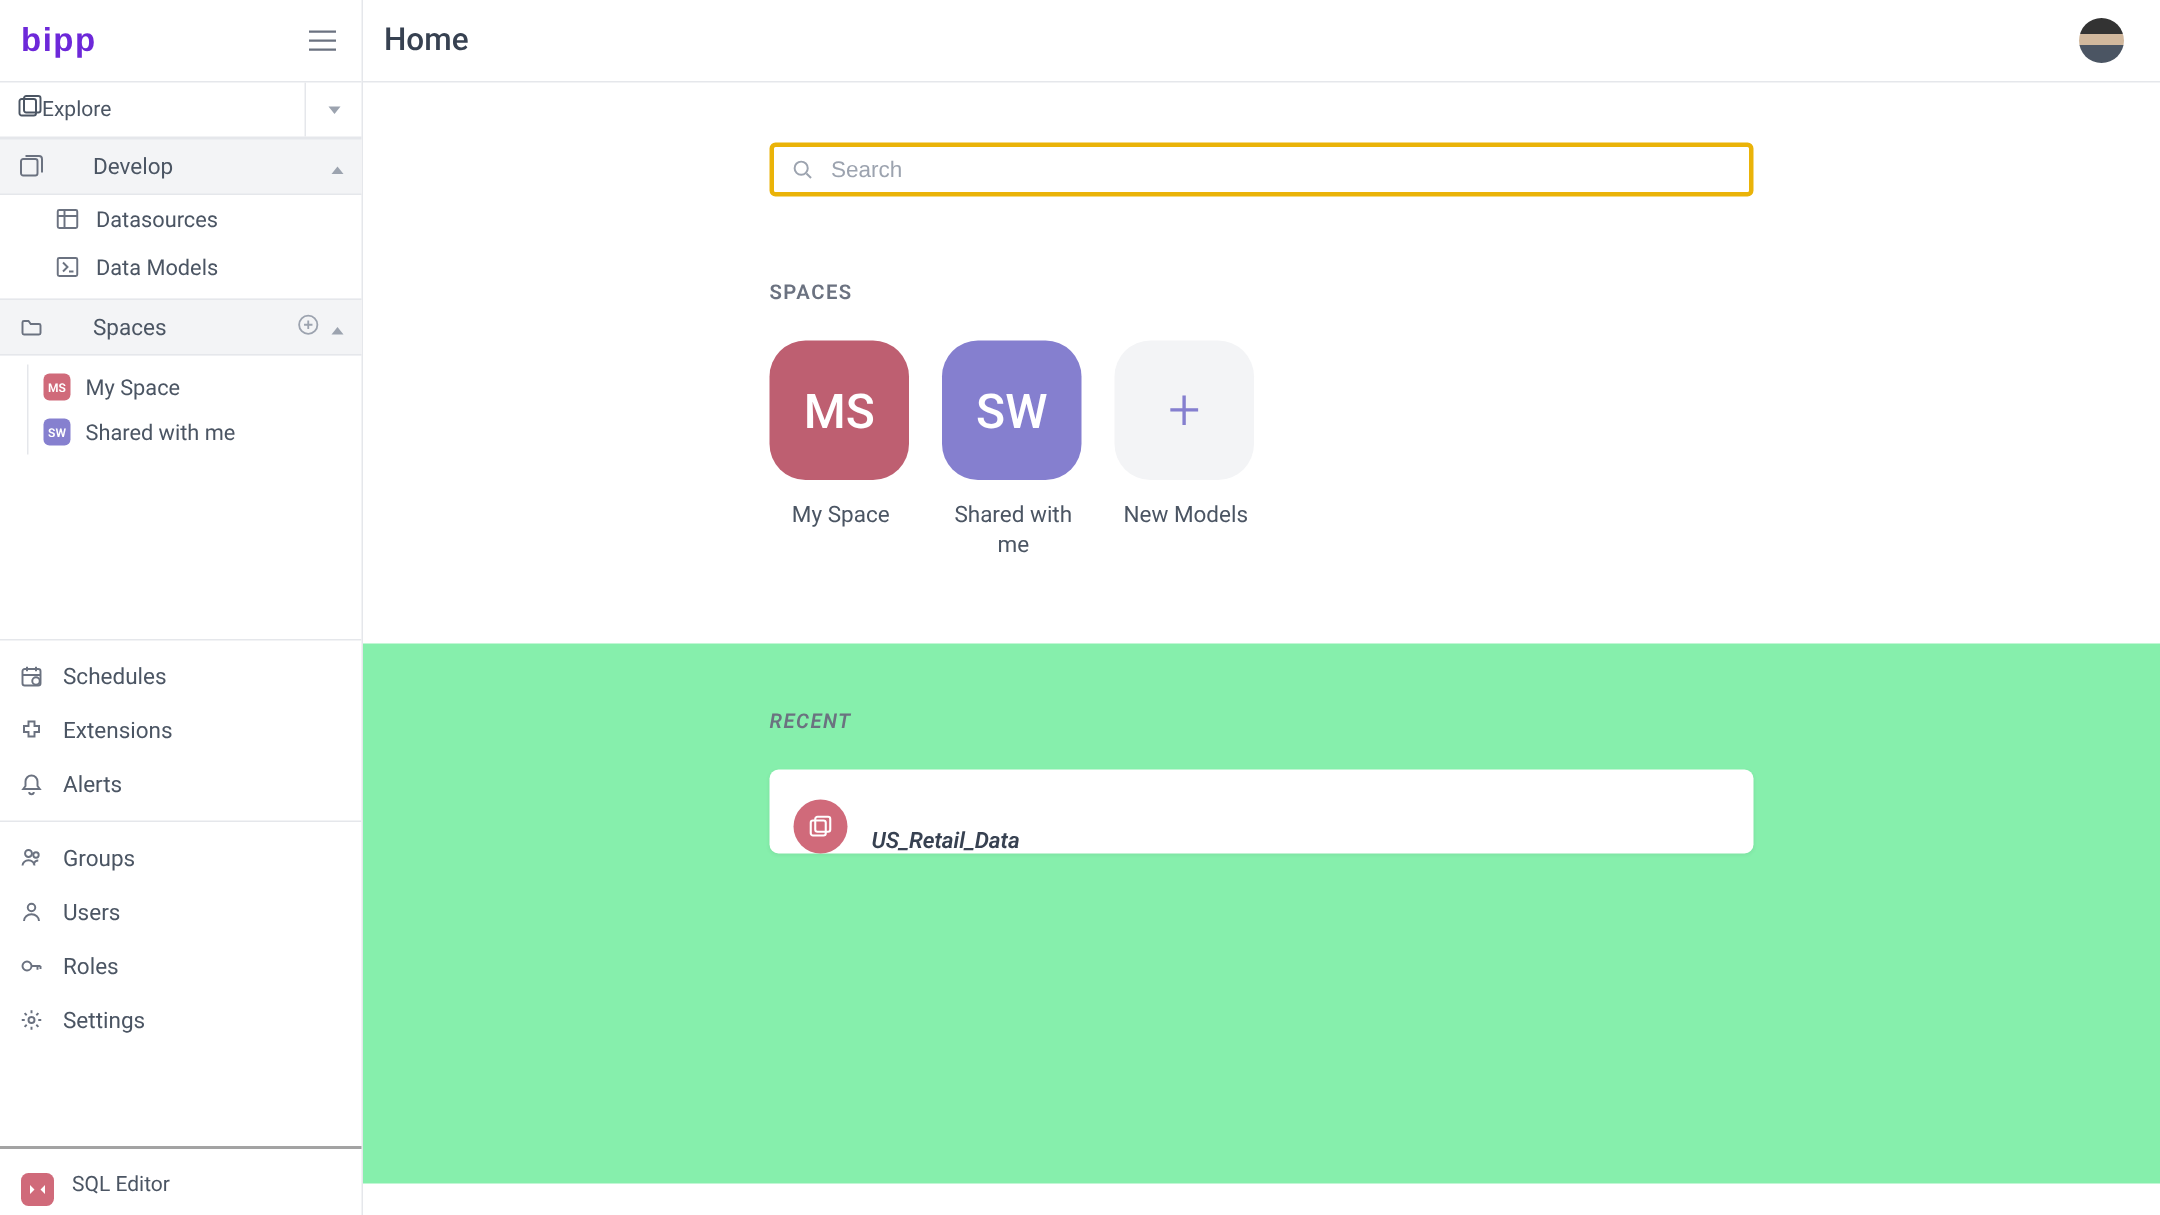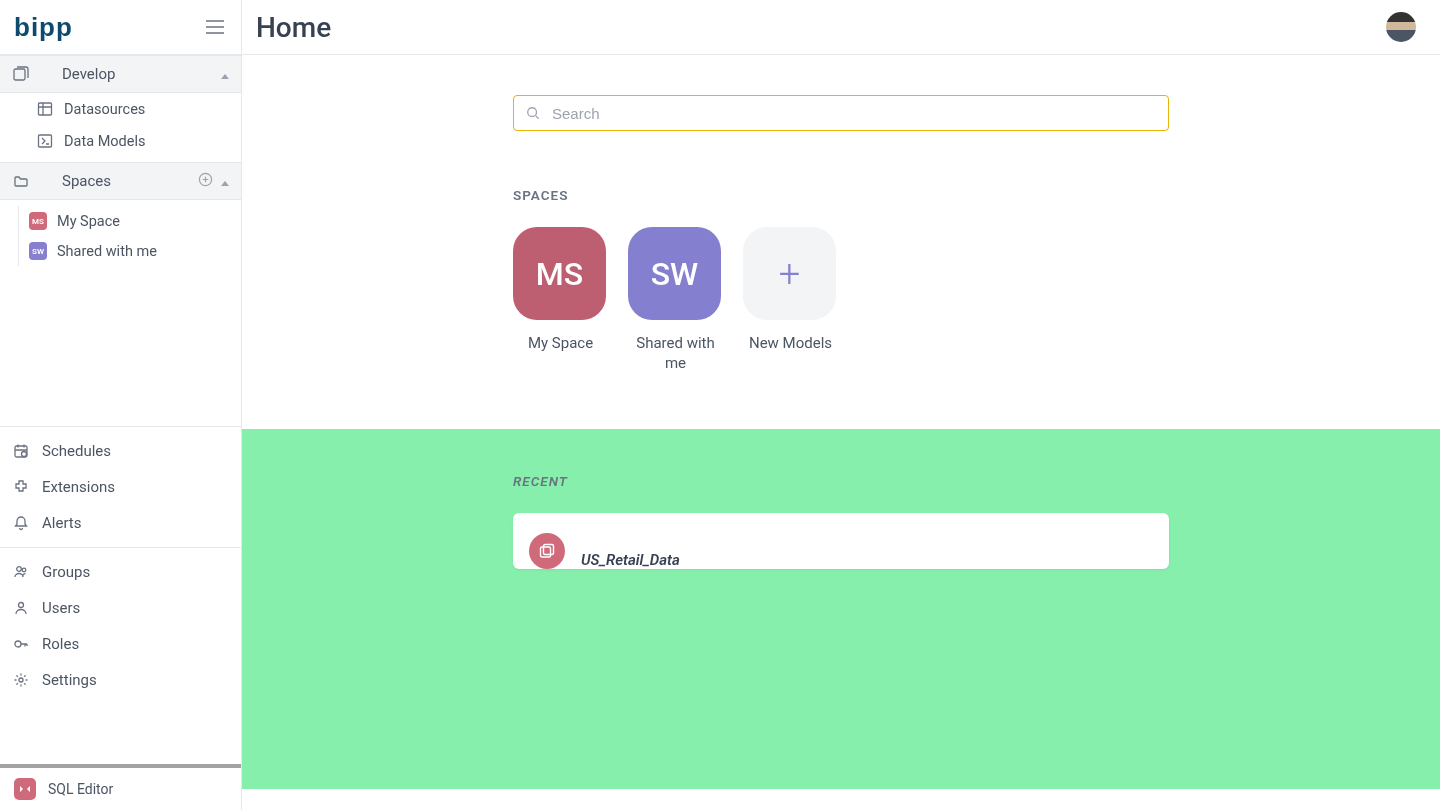--- a/index.html
+++ b/index.html
@@ -27,23 +27,23 @@
     display: flex;
     align-items: center;
     justify-content: space-between;
     height: 55px;
     padding: 0 12px 0 14px;
     border-bottom: 1px solid #e5e7eb;
   }
   .logo {
     font-family: "Segoe UI", sans-serif;
     font-weight: 800;
-    font-size: 26px;
+    font-size: 22px;
     letter-spacing: 1px;
-    color: #0c4a6e;
+    color: #6d28d9;
   }
   .hamburger-btn {
     width: 28px; height: 28px;
     display: flex; align-items: center; justify-content: center;
     cursor: pointer;
     color: #6b7280;
   }
 
   .nav-row {
     display: flex;
@@ -111,22 +111,22 @@
     flex-shrink:0;
   }
   .badge-pink { background:#d06a7a; }
   .badge-purple { background:#8680cf; }
 
   .sidebar-scroll { flex:1; overflow-y:auto; display:flex; flex-direction:column; }
   .section-group { padding: 6px 0; }
   .section-divider { border-top:1px solid #e5e7eb; }
 
   .sql-editor-row {
-    border-top:4px solid #a3a3a3;
-    display:flex; align-items:center;
+    border-top:2px solid #a3a3a3;
+    display:flex; 
     height: 46px;
     padding: 16px 14px;
     cursor:pointer;
   }
   .sql-icon {
     width: 22px; height:22px;
     background:#d06a7a;
     border-radius:5px;
     margin-right:12px;
     display:flex; align-items:center; justify-content:center;
@@ -139,21 +139,21 @@
     display:flex; flex-direction:column;
     overflow:hidden;
   }
   .topbar {
     height: 55px;
     border-bottom:1px solid #e5e7eb;
     display:flex; align-items:center; justify-content:space-between;
     padding: 0 24px 0 14px;
   }
   .page-title {
-    font-size: 28px;
+    font-size: 21px;
     font-weight: 500;
     color:#374151;
     text-align:right;
   }
   .avatar {
     width:30px; height:30px;
     border-radius:50%;
     background: linear-gradient(180deg, #333 0%, #333 35%, #d1b89d 35%, #d1b89d 60%, #4b5563 60%, #4b5563 100%);
     cursor:pointer;
   }
@@ -161,21 +161,21 @@
   .content {
     flex:1;
     overflow-y:auto;
   }
   .content-inner {
     max-width: 656px;
     margin: 0 auto;
     padding: 40px 0 0 0;
   }
   .search-wrap {
-    border:1px solid #eab308;
+    border:3px solid #eab308;
     border-radius:4px;
     height:36px;
     display:flex; align-items:center;
     padding: 0 12px;
     color:#9ca3af;
   }
   .search-wrap svg { width:14px; height:14px; margin-right:12px; }
   .search-input {
     flex:1;
     border:none;
@@ -286,20 +286,32 @@
   <aside class="sidebar">
     <div class="sidebar-header">
       <div class="logo">bipp</div>
       <div class="hamburger-btn">
         <svg width="18" height="14" viewBox="0 0 18 14">
             <path d="M0 1h18M0 7h18M0 13h18" stroke="currentColor" stroke-width="1.5"></path>
           </svg>
       </div>
     </div>
 
+    <div class="explore-row">
+      <div class="explore-main" style="height:36px;">
+        <span class="nav-icon">
+          <svg width="16" height="16" viewBox="0 0 16 16" fill="none" stroke="currentColor" stroke-width="1.3">
+              <rect x="1" y="3" width="11" height="11" rx="1.5"></rect>
+              <rect x="4" y="1" width="11" height="11" rx="1.5"></rect>
+            </svg>
+        </span>
+        <span>Explore</span>
+      </div>
+      <div class="explore-caret caret-down"></div>
+    </div>
 
     <div class="nav-row big nav-section-header">
       <span class="nav-icon">
         <svg width="16" height="16" viewBox="0 0 16 16" fill="none" stroke="currentColor" stroke-width="1.3">
             <rect x="1" y="3" width="11" height="11" rx="1.5"></rect>
             <path d="M4 1h9a2 2 0 0 1 2 2v9"></path>
           </svg>
       </span>
       <span class="nav-label">Develop</span>
       <span class="right-icons">

